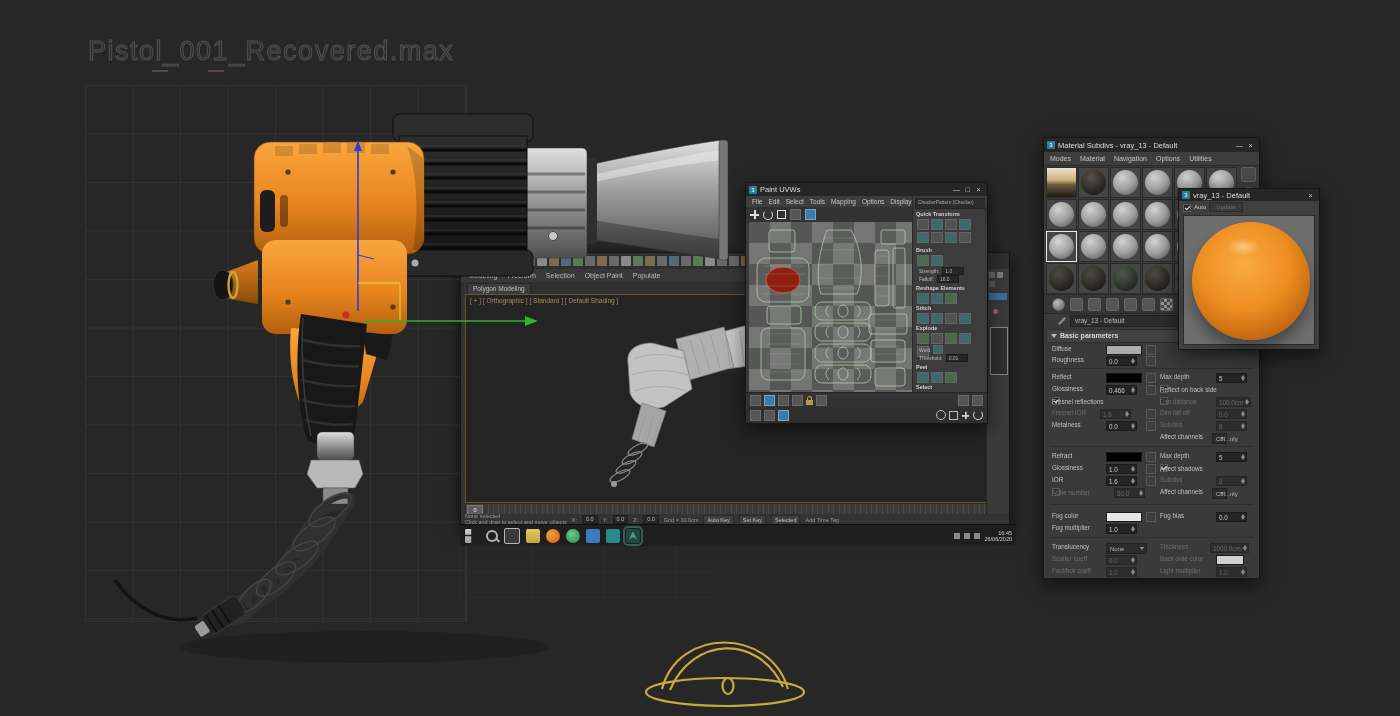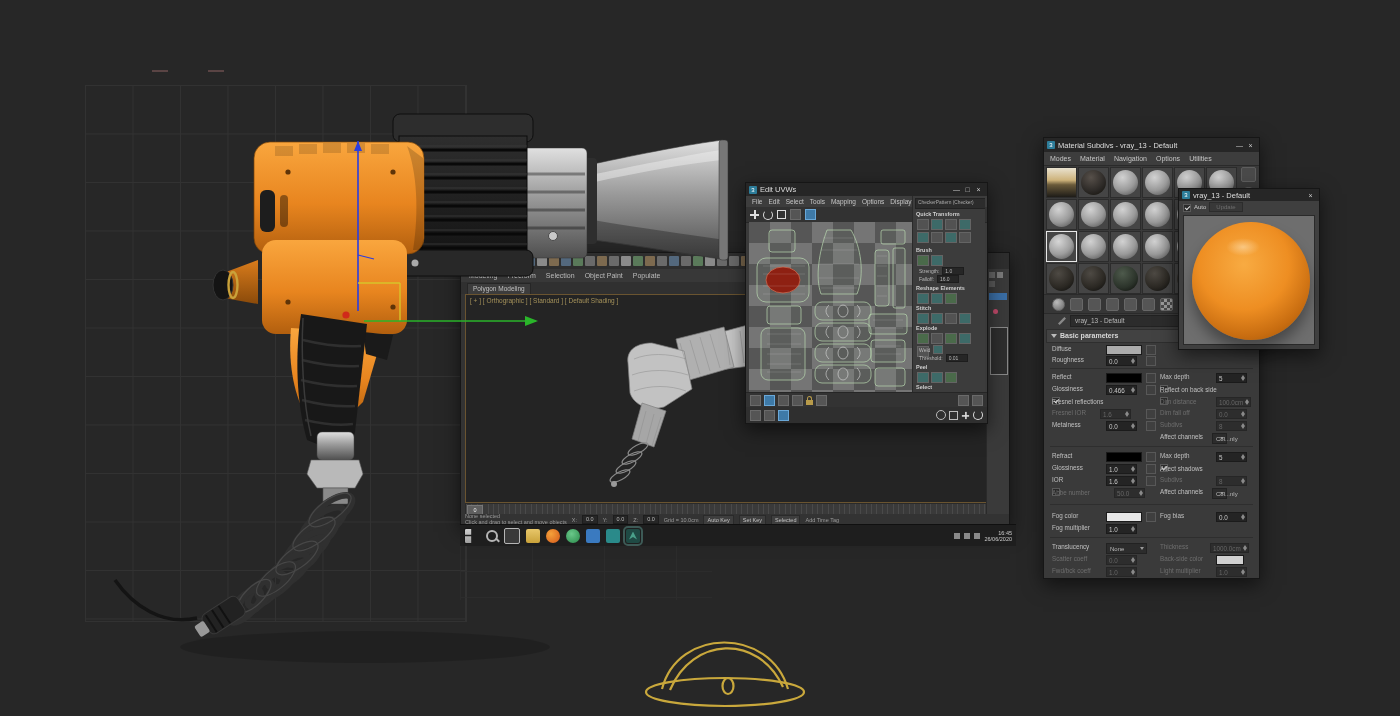--- a/index.html
+++ b/index.html
@@ -167,20 +167,21 @@
   #domesvg{position:absolute;left:640px;top:615px;z-index:2;}
 </style>
 </head>
 <body>
 
 <div id="canvas">
 
   <div class="bg-grid"></div>
   <div class="bg-grid2"></div>
 
+  <div class="scene-title">Pistol_001_Recovered.max</div>
   <div class="sp-dash" style="left:152px;top:70px;"></div>
   <div class="sp-dash" style="left:208px;top:70px;"></div>
 
   <div class="win" id="maxwin">
     <div class="mx-toolbar">
       <span class="mxi"></span>
         <span class="mxi"></span>
         <span class="mxi"></span>
         <span class="mxi"></span>
         <span class="mxi"></span>
@@ -291,21 +292,21 @@
       <span class="clock">
         <span style="display:block;">16:45</span>
         <span style="display:block;">26/06/2020</span>
       </span>
     </span>
   </div>
 
   <div class="win" id="uvwin">
     <div class="tbar">
       <span class="appic">3</span>
-      <span class="ttl">Edit UVWs</span>
+      <span class="ttl">Paint UVWs</span>
       <span class="wbtn">—</span>
       <span class="wbtn">□</span>
       <span class="wbtn">×</span>
     </div>
     <div class="menubar">
 
     <span>File</span>
         <span>Edit</span>
         <span>Select</span>
         <span>Tools</span>

